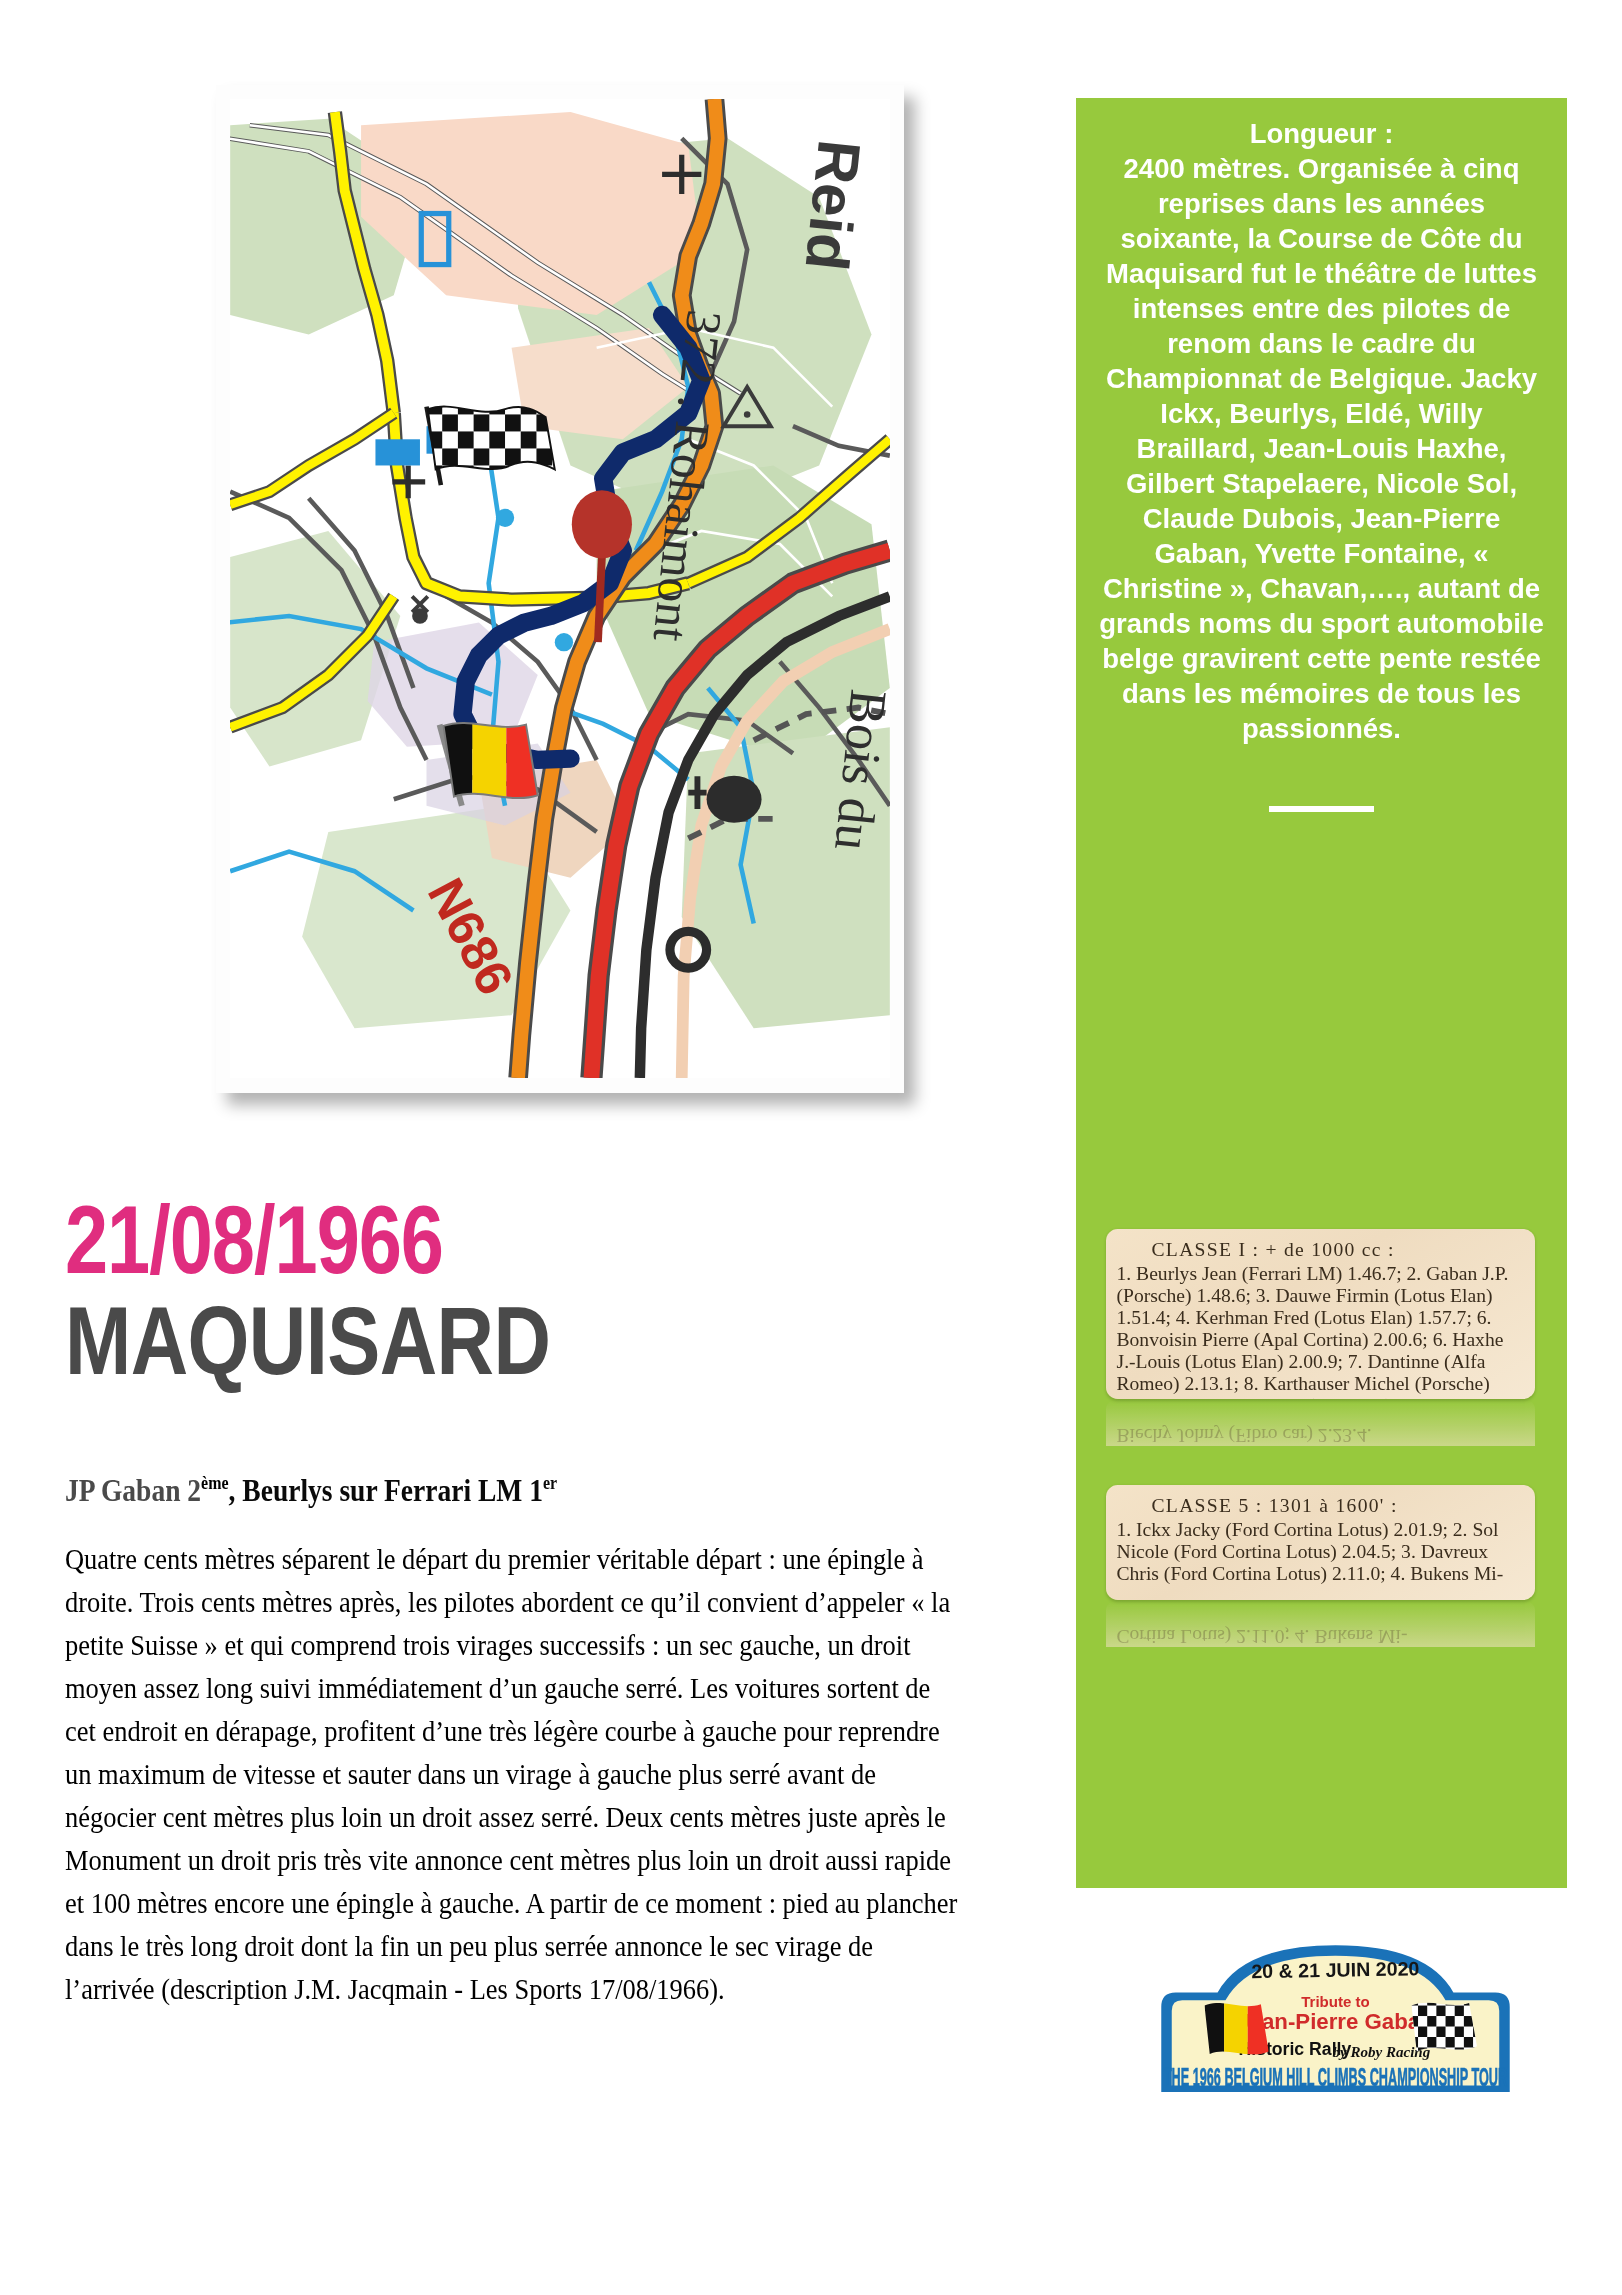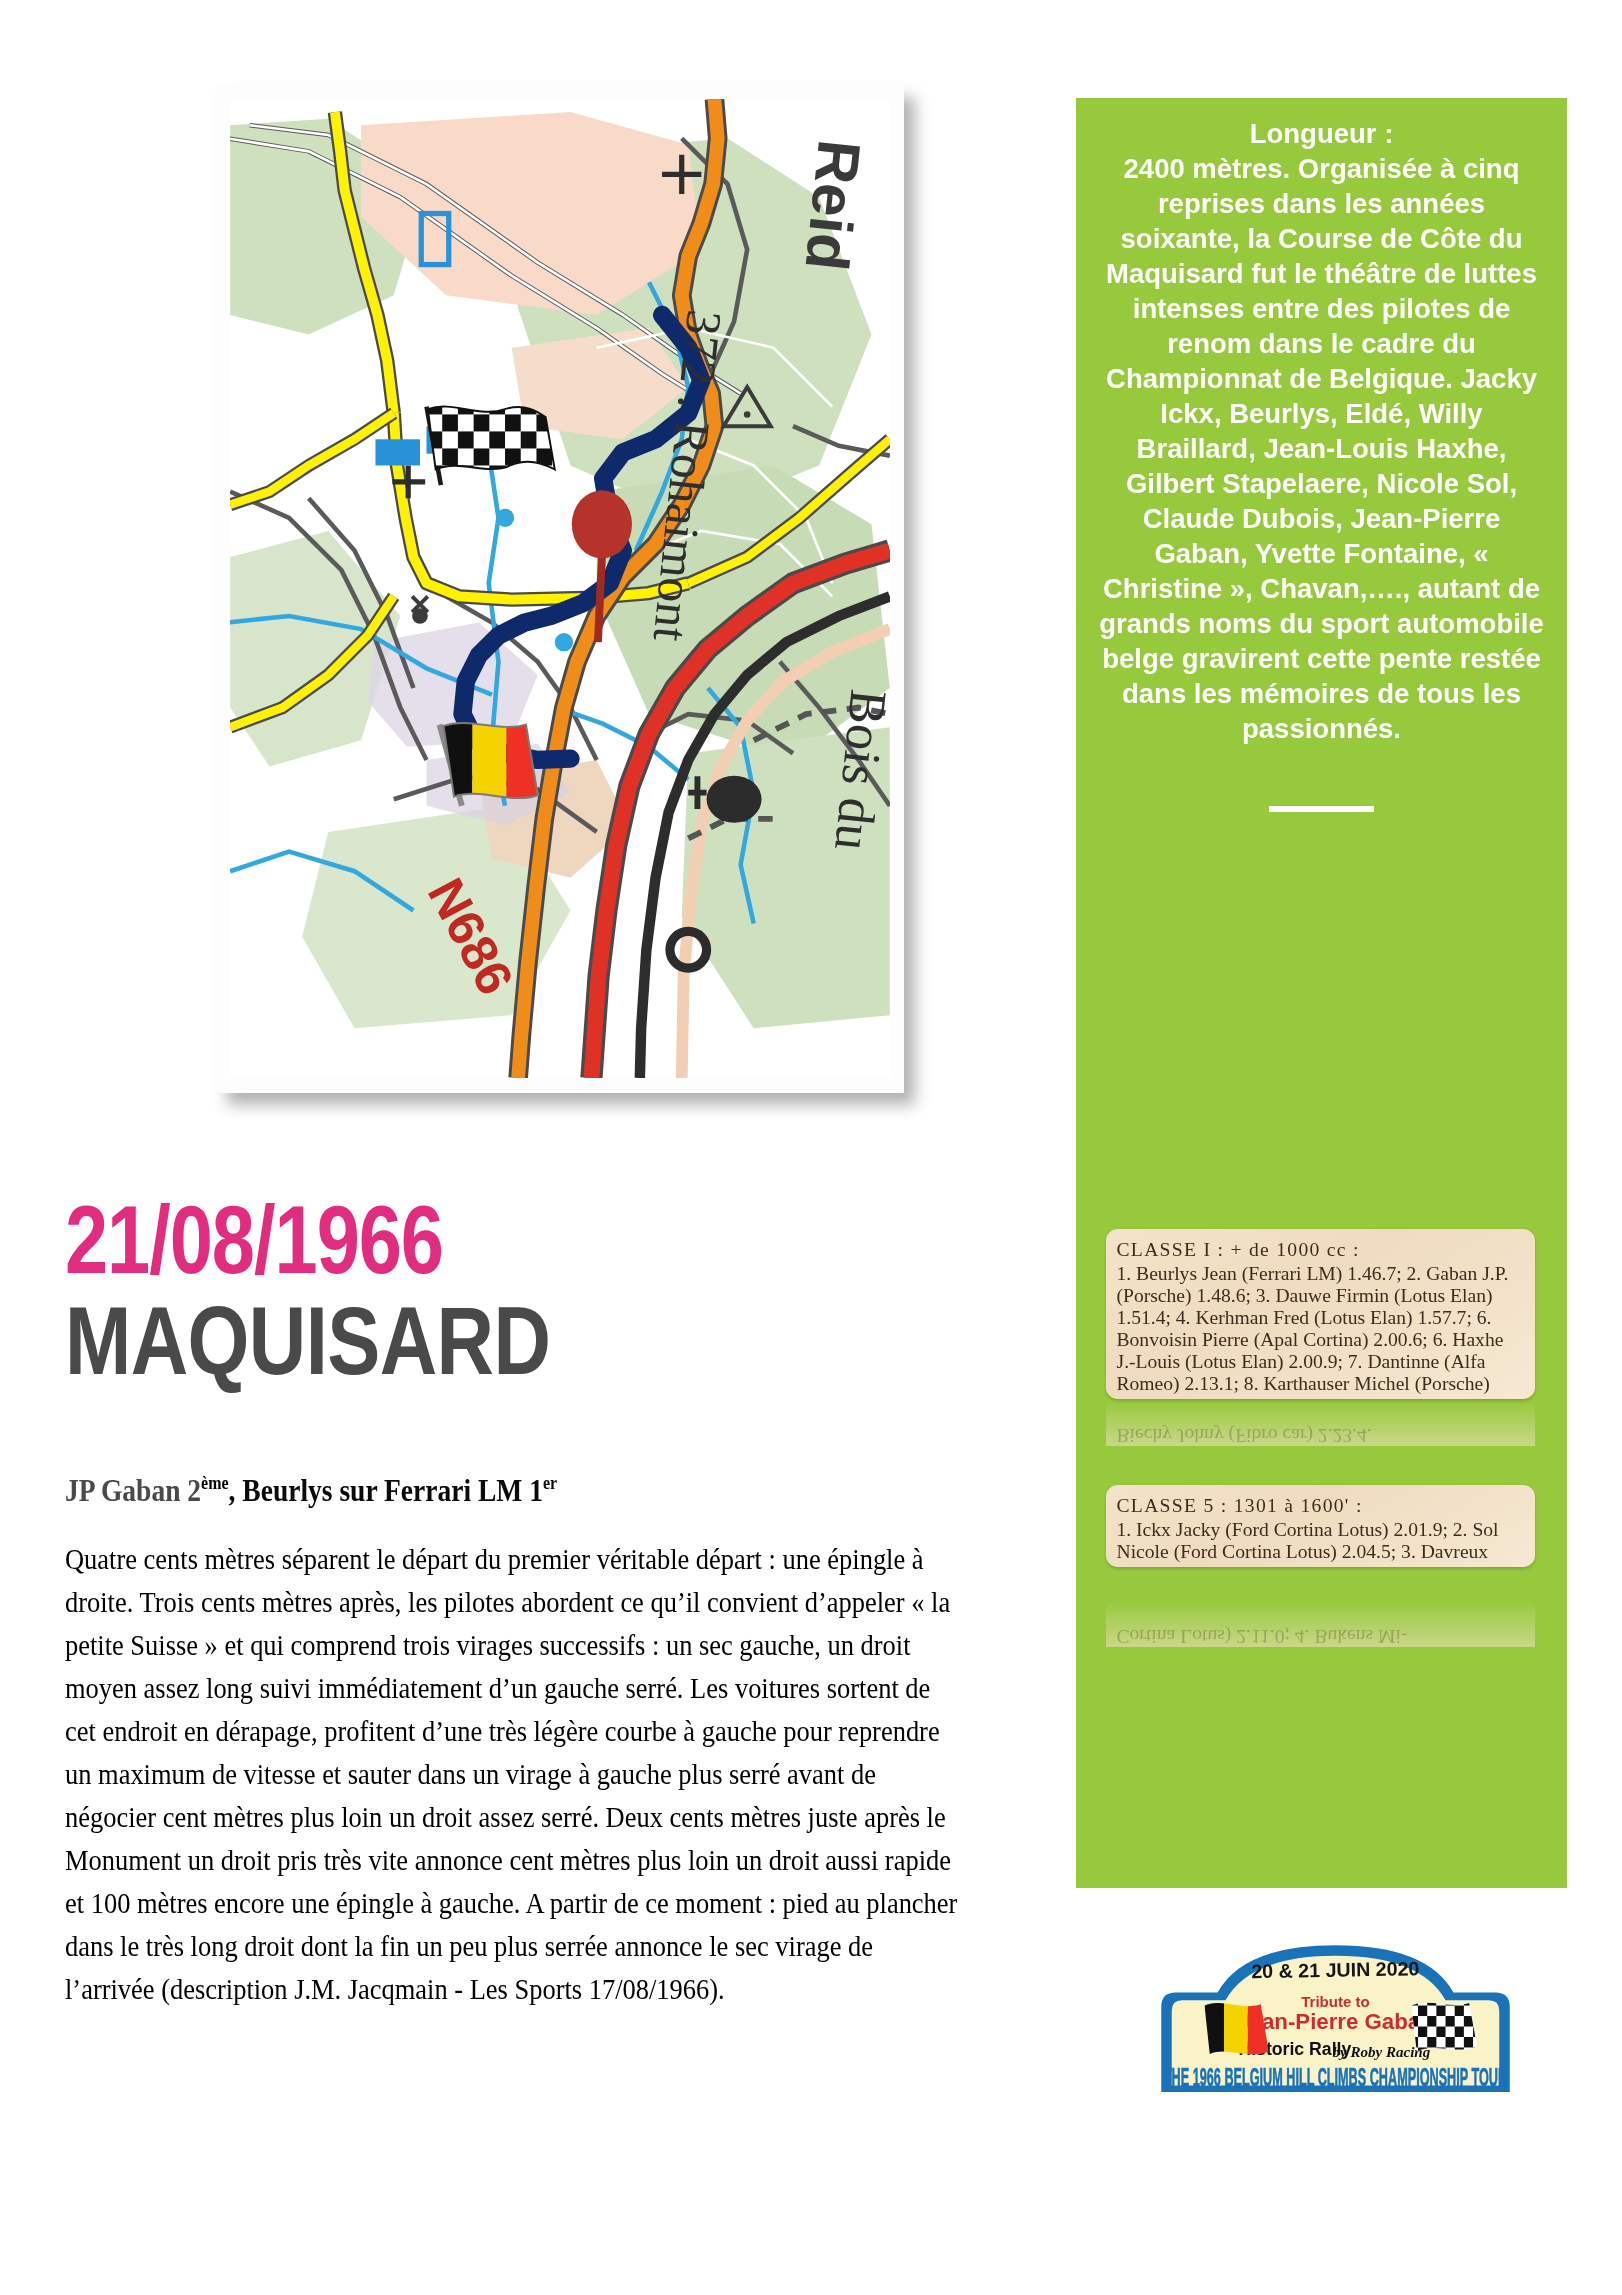--- a/index.html
+++ b/index.html
@@ -100,24 +100,24 @@
     position:absolute;
     background:linear-gradient(150deg,#f4e3c8 0%,#efdcc0 40%,#f6e8d2 100%);
     border-radius:11.8px;
     box-sizing:border-box;
     padding:7.9px 10.5px 5.2px 10.5px;
     font-family:"Liberation Serif", serif;
     color:#3a2d1d;
     overflow:hidden;
     box-shadow:0 1.3px 3.3px rgba(0,0,0,.18);
   }
-  .clip .hdr{font-size:19.6px;letter-spacing:1.3px;line-height:26px;}
+  .clip .hdr{font-size:19.6px;letter-spacing:1.3px;line-height:26px;margin-left:35px;}
   .clip .bdy{font-size:19.6px;line-height:22px;}
   .clip1{left:1106px;top:1229px;width:429px;height:170px;}
-  .clip2{left:1106px;top:1485px;width:429px;height:82px;}
+  .clip2{left:1106px;top:1485px;width:429px;height:115px;}
   .clip-reflect{
     position:absolute;left:1106px;width:429px;height:46px;
     background:linear-gradient(180deg,rgba(244,227,200,.55),rgba(244,227,200,0));
     border-radius:0 0 9.2px 9.2px;
     overflow:hidden;
     font-family:"Liberation Serif", serif;
     font-size:19.6px;line-height:22px;color:rgba(90,75,50,.35);
     transform:scaleY(-1);
     padding:0 10.5px;box-sizing:border-box;
   }

